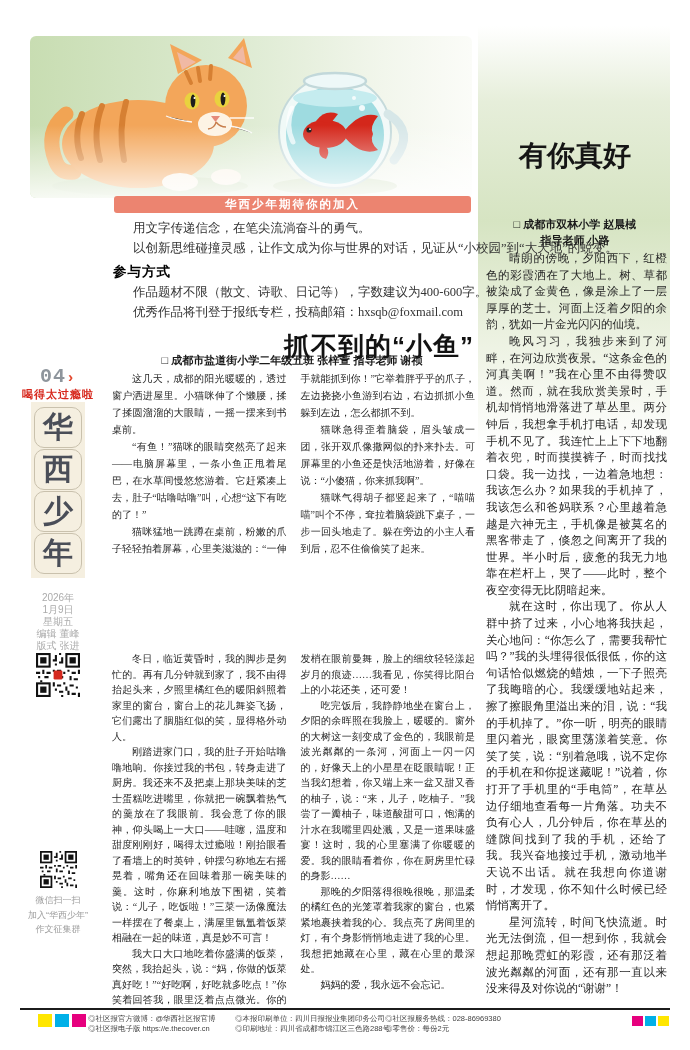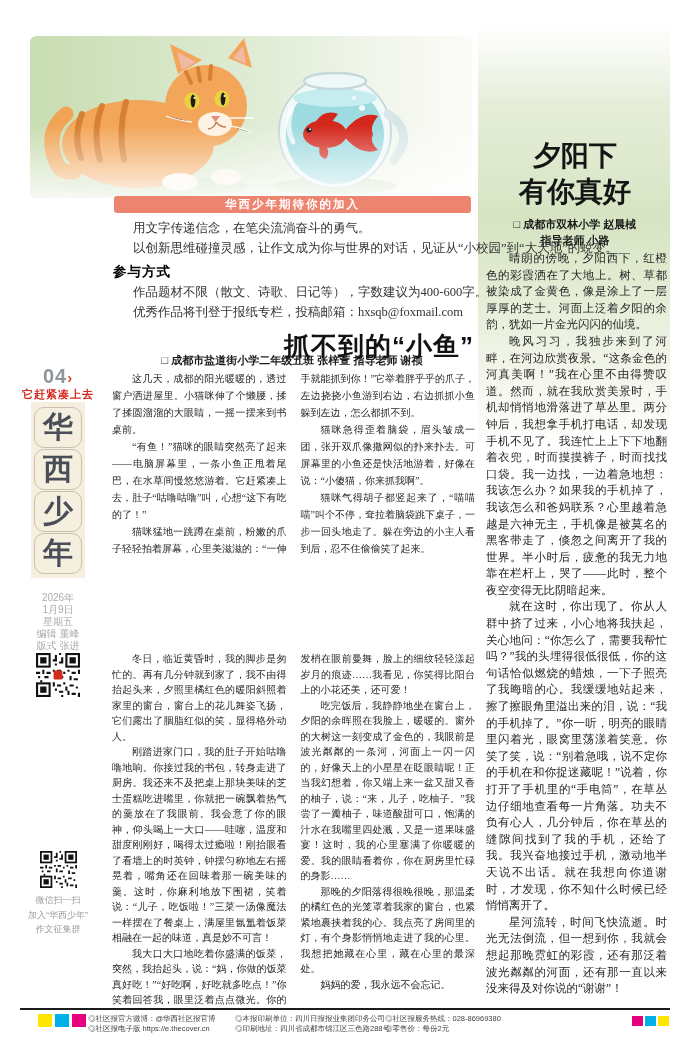--- a/index.html
+++ b/index.html
@@ -16,21 +16,21 @@
   .banner { position:absolute; left:114px; top:196px; width:357px; height:17px; border-radius:3px;
     background:#ec8470; color:#fff; font-family:"Liberation Sans",sans-serif; font-size:11.5px;
     font-weight:bold; line-height:17px; text-align:center; letter-spacing:2px; }
   .intro { position:absolute; left:133px; top:218px; font-size:12.5px; line-height:20px; color:#333; white-space:nowrap; }
   .howto-title { position:absolute; left:113px; top:263px; font-family:"Liberation Sans",sans-serif;
     font-size:13.5px; font-weight:bold; color:#000; letter-spacing:1px; }
   .howto { position:absolute; left:133px; top:283px; font-size:12.5px; line-height:19.5px; color:#333; white-space:nowrap; }
 
   
   .pagenum { position:absolute; left:26px; top:365px; width:64px; text-align:center;
-    font-family:Liberation Sans, sans-serif; font-size:20px; font-weight:bold; color:#8e959c; letter-spacing:1px; }
+    font-family:Liberation Mono, monospace; font-size:20px; font-weight:bold; color:#8e959c; letter-spacing:1px; }
   .pagenum .arrow { color:#e2472e; font-size:15px; font-weight:bold; }
   .paper-name { position:absolute; left:22px; top:387px; width:72px; text-align:center;
     font-family:"Liberation Sans",sans-serif; font-size:11px; font-weight:bold; color:#d7281d; letter-spacing:1px; }
   .vertical-title { position:absolute; left:31px; top:402px; width:54px; background:#f5efe0; padding:4px 0 3px; }
   .vt-box { width:48px; height:41px; margin:1px auto; border:1px solid #c9c1ad; border-radius:10px;
     display:flex; align-items:center; justify-content:center; font-size:30px; font-weight:bold; color:#4a4e58; }
   .date-block { position:absolute; left:22px; top:592px; width:72px; text-align:center;
     font-family:"Liberation Sans",sans-serif; font-size:10px; line-height:12px; color:#ababab; }
   .qr1 { position:absolute; left:36px; top:653px; width:44px; height:44px; }
   .qr2 { position:absolute; left:40px; top:851px; width:37px; height:37px; }
@@ -145,21 +145,21 @@
   </div>
   <div class="howto-title">参与方式</div>
   <div class="howto">
     <p>作品题材不限（散文、诗歌、日记等），字数建议为400-600字。</p>
     <p>优秀作品将刊登于报纸专栏，投稿邮箱：hxsqb@foxmail.com</p>
   </div>
 
   <div class="pagenum">
     <span>04</span><span class="arrow">›</span>
   </div>
-  <div class="paper-name">它赶紧凑上去</div>
+  <div class="paper-name">喝得太过瘾啦</div>
   <div class="vertical-title">
     <div class="vt-box">华</div>
     <div class="vt-box">西</div>
     <div class="vt-box">少</div>
     <div class="vt-box">年</div>
   </div>
   <div class="date-block">
     <div>2026年</div>
     <div>1月9日</div>
     <div>星期五</div>
@@ -220,21 +220,20 @@
   <div class="body-cols" id="mother-body">
     <p>冬日，临近黄昏时，我的脚步是匆忙的。再有几分钟就到家了，我不由得抬起头来，夕照里橘红色的暖阳斜照着家里的窗台，窗台上的花儿舞姿飞扬，它们露出了胭脂红似的笑，显得格外动人。</p>
     <p>刚踏进家门口，我的肚子开始咕噜噜地响。你接过我的书包，转身走进了厨房。我还来不及把桌上那块美味的芝士蛋糕吃进嘴里，你就把一碗飘着热气的羹放在了我眼前。我会意了你的眼神，仰头喝上一大口——哇噻，温度和甜度刚刚好，喝得太过瘾啦！刚抬眼看了看墙上的时英钟，钟摆匀称地左右摇晃着，嘴角还在回味着那一碗美味的羹。这时，你麻利地放下围裙，笑着说：“儿子，吃饭啦！”三菜一汤像魔法一样摆在了餐桌上，满屋里氤氲着饭菜相融在一起的味道，真是妙不可言！</p>
     <p>我大口大口地吃着你盛满的饭菜，突然，我抬起头，说：“妈，你做的饭菜真好吃！”“好吃啊，好吃就多吃点！”你笑着回答我，眼里泛着点点微光。你的发梢在眼前曼舞，脸上的细纹轻轻漾起岁月的痕迹……我看见，你笑得比阳台上的小花还美，还可爱！</p>
     <p>吃完饭后，我静静地坐在窗台上，夕阳的余晖照在我脸上，暖暖的。窗外的大树这一刻变成了金色的，我眼前是波光粼粼的一条河，河面上一闪一闪的，好像天上的小星星在眨眼睛呢！正当我幻想着，你又端上来一盆又甜又香的柚子，说：“来，儿子，吃柚子。”我尝了一瓣柚子，味道酸甜可口，饱满的汁水在我嘴里四处溅，又是一道果味盛宴！这时，我的心里塞满了你暖暖的爱。我的眼睛看着你，你在厨房里忙碌的身影……</p>
     <p>那晚的夕阳落得很晚很晚，那温柔的橘红色的光笼罩着我家的窗台，也紧紧地裹挟着我的心。我点亮了房间里的灯，有个身影悄悄地走进了我的心里。我想把她藏在心里，藏在心里的最深处。</p>
     <p>妈妈的爱，我永远不会忘记。</p>
   </div>
 
   <h1 class="sunset-title">
-    <div>夕阳下</div>
     <div>有你真好</div>
   </h1>
   <div class="sunset-byline">
     <div>□ 成都市双林小学 赵晨棫</div>
     <div>指导老师 小路</div>
   </div>
   <div class="sunset-body">
     <p>晴朗的傍晚，夕阳西下，红橙色的彩霞洒在了大地上。树、草都被染成了金黄色，像是涂上了一层厚厚的芝士。河面上泛着夕阳的余韵，犹如一片金光闪闪的仙境。</p>
     <p>晚风习习，我独步来到了河畔，在河边欣赏夜景。“这条金色的河真美啊！”我在心里不由得赞叹道。然而，就在我欣赏美景时，手机却悄悄地滑落进了草丛里。两分钟后，我想拿手机打电话，却发现手机不见了。我连忙上上下下地翻着衣兜，时而摸摸裤子，时而找找口袋。我一边找，一边着急地想：我该怎么办？如果我的手机掉了，我该怎么和爸妈联系？心里越着急越是六神无主，手机像是被莫名的黑客带走了，倏忽之间离开了我的世界。半小时后，疲惫的我无力地靠在栏杆上，哭了——此时，整个夜空变得无比阴暗起来。</p>
     <p>就在这时，你出现了。你从人群中挤了过来，小心地将我扶起，关心地问：“你怎么了，需要我帮忙吗？”我的头埋得很低很低，你的这句话恰似燃烧的蜡烛，一下子照亮了我晦暗的心。我缓缓地站起来，擦了擦眼角里溢出来的泪，说：“我的手机掉了。”你一听，明亮的眼睛里闪着光，眼窝里荡漾着笑意。你笑了笑，说：“别着急哦，说不定你的手机在和你捉迷藏呢！”说着，你打开了手机里的“手电筒”，在草丛边仔细地查看每一片角落。功夫不负有心人，几分钟后，你在草丛的缝隙间找到了我的手机，还给了我。我兴奋地接过手机，激动地半天说不出话。就在我想向你道谢时，才发现，你不知什么时候已经悄悄离开了。</p>

